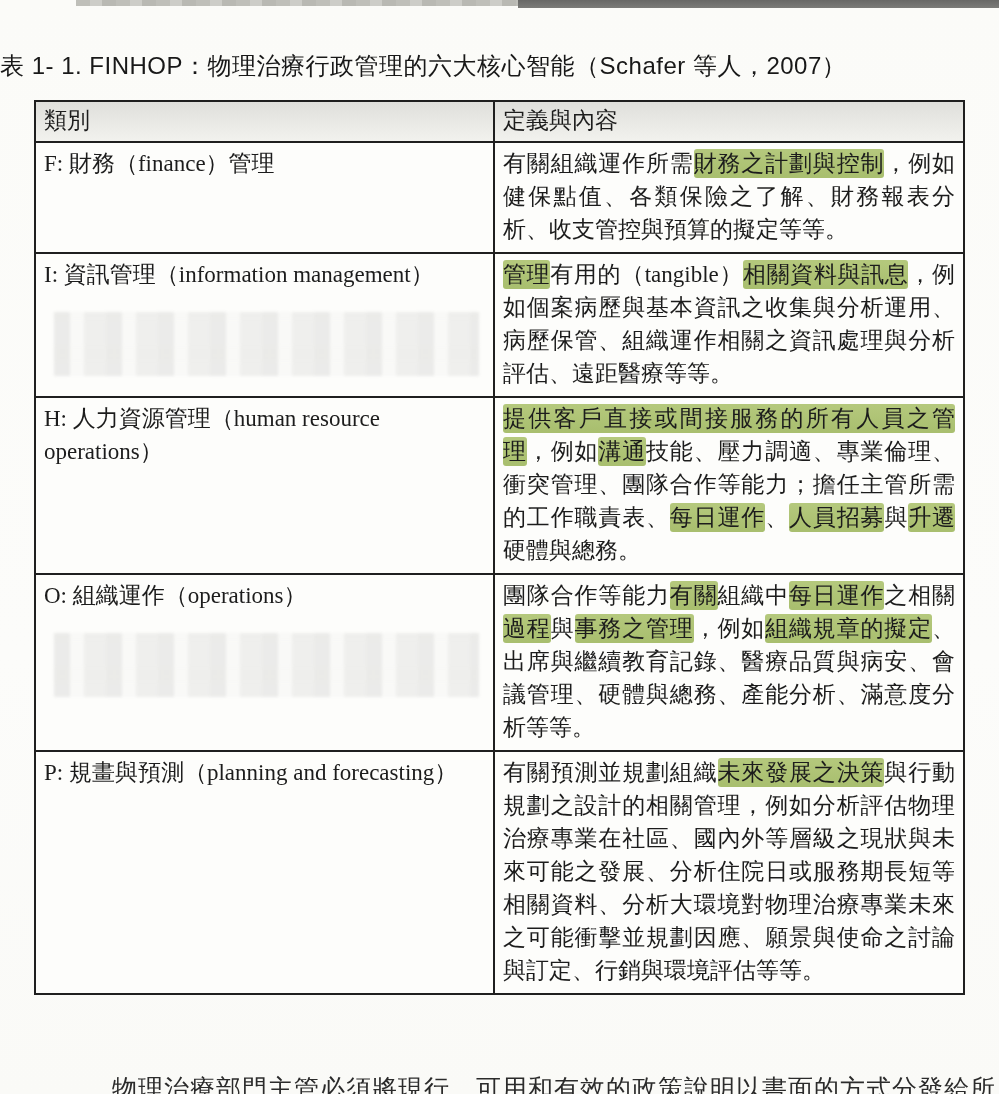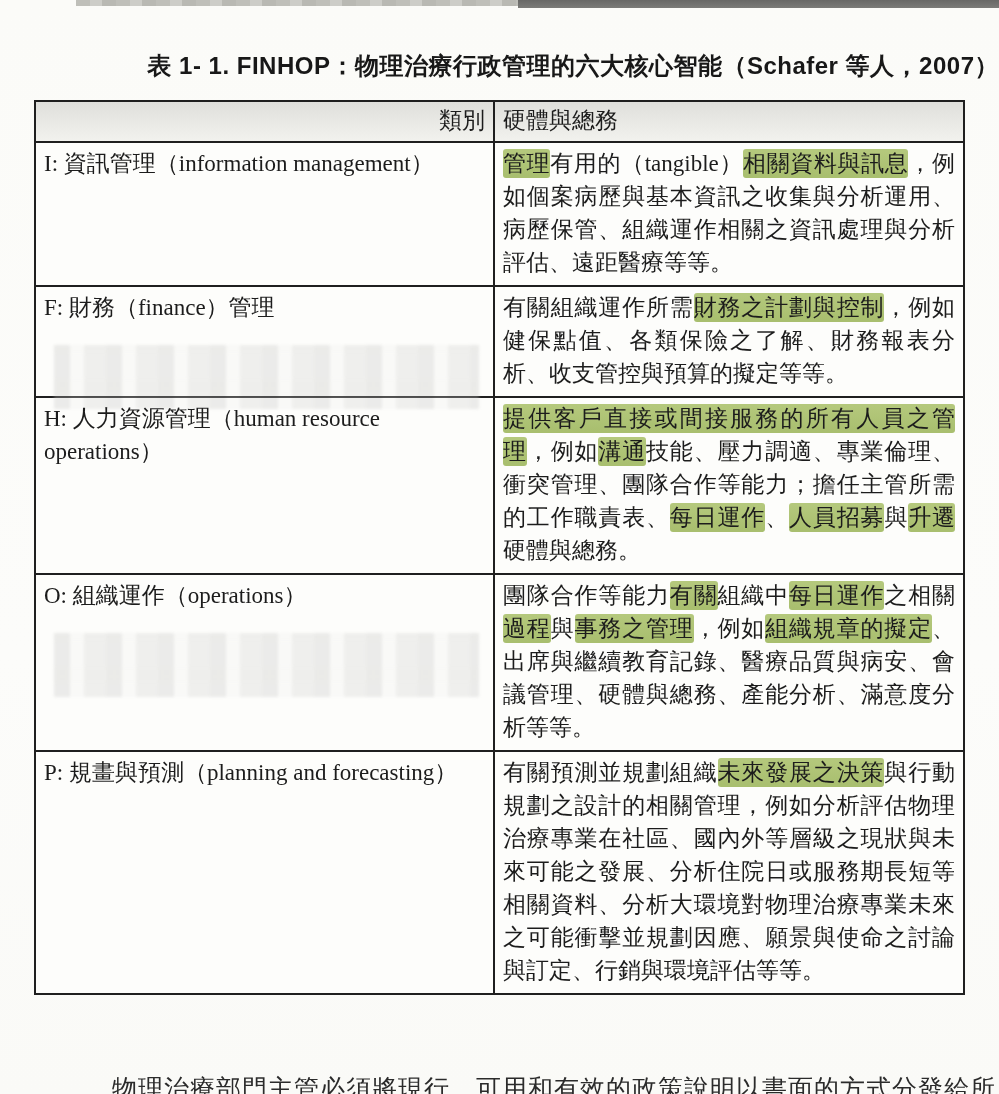--- a/index.html
+++ b/index.html
@@ -16,40 +16,40 @@
     position:absolute;top:0;left:76px;width:442px;height:6px;
     background:repeating-linear-gradient(90deg,#b5b5af 0 14px,#c6c6c0 14px 26px,#aeaea8 26px 40px);
     filter:blur(.6px);opacity:.85;
   }
   .scan-strip-right{
     position:absolute;top:0;left:518px;width:481px;height:8px;
     background:linear-gradient(180deg,#686866,#7b7b78);
   }
   .title{
     position:absolute;top:50px;left:0;width:100%;
-    text-align:right;
+    text-align:left;
     font-family:"Liberation Sans","DejaVu Sans",sans-serif;
-    font-weight:bold;font-size:24px;letter-spacing:.5px;
+    font-weight:normal;font-size:24px;letter-spacing:.5px;
     color:#181818;
   }
   table.finhop{
     position:absolute;top:100px;left:34px;
     width:931px;
     border-collapse:collapse;
     table-layout:fixed;
     font-size:23px;
     background:#fdfdfb;
   }
   table.finhop,
   table.finhop th,
   table.finhop td{
     border:2px solid #1f1f1f;
   }
   table.finhop{border-width:2.5px;}
-  th.col-cat{width:441px;text-align:right;}
+  th.col-cat{width:441px;}
   th{
     font-weight:normal;text-align:left;
     padding:3px 8px 5px 8px;
     background:linear-gradient(180deg,#dfdfdb,#f2f2ee);
     font-size:23px;
   }
   td{
     vertical-align:top;
     padding:4px 8px 6px 8px;
     line-height:33px;
@@ -92,31 +92,31 @@
 
   <div class="scan-strip-left"></div>
   <div class="scan-strip-right"></div>
 
   <div class="title">表 1- 1. FINHOP：物理治療行政管理的六大核心智能（Schafer 等人，2007）</div>
 
   <table class="finhop">
     <thead>
       <tr>
         <th class="col-cat">類別</th>
-        <th class="col-def">硬體與總務</th>
+        <th class="col-def">定義與內容</th>
       </tr>
     </thead>
     <tbody>
         <tr>
+          <td class="cat-cell">F: 財務（finance）管理</td>
+          <td class="def-cell"><span>有關組織運作所需</span><span class="hl">財務之計劃與控制</span><span>，例如健保點值、各類保險之了解、財務報表分析、收支管控與預算的擬定等等。</span></td>
+        </tr>
+        <tr>
           <td class="cat-cell">I: 資訊管理（information management）</td>
           <td class="def-cell"><span class="hl">管理</span><span>有用的（tangible）</span><span class="hl">相關資料與訊息</span><span>，例如個案病歷與基本資訊之收集與分析運用、病歷保管、組織運作相關之資訊處理與分析評估、遠距醫療等等。</span></td>
-        </tr>
-        <tr>
-          <td class="cat-cell">F: 財務（finance）管理</td>
-          <td class="def-cell"><span>有關組織運作所需</span><span class="hl">財務之計劃與控制</span><span>，例如健保點值、各類保險之了解、財務報表分析、收支管控與預算的擬定等等。</span></td>
         </tr>
         <tr>
           <td class="cat-cell">H: 人力資源管理（human resource operations）</td>
           <td class="def-cell"><span class="hl">提供客戶直接或間接服務的所有人員之管理</span><span>，例如</span><span class="hl">溝通</span><span>技能、壓力調適、專業倫理、衝突管理、團隊合作等能力；擔任主管所需的工作職責表、</span><span class="hl">每日運作</span><span>、</span><span class="hl">人員招募</span><span>與</span><span class="hl">升遷</span><span>硬體與總務。</span></td>
         </tr>
         <tr>
           <td class="cat-cell">O: 組織運作（operations）</td>
           <td class="def-cell"><span>團隊合作等能力</span><span class="hl">有關</span><span>組織中</span><span class="hl">每日運作</span><span>之相關</span><span class="hl">過程</span><span>與</span><span class="hl">事務之管理</span><span>，例如</span><span class="hl">組織規章的擬定</span><span>、出席與繼續教育記錄、醫療品質與病安、會議管理、硬體與總務、產能分析、滿意度分析等等。</span></td>
         </tr>
         <tr>

